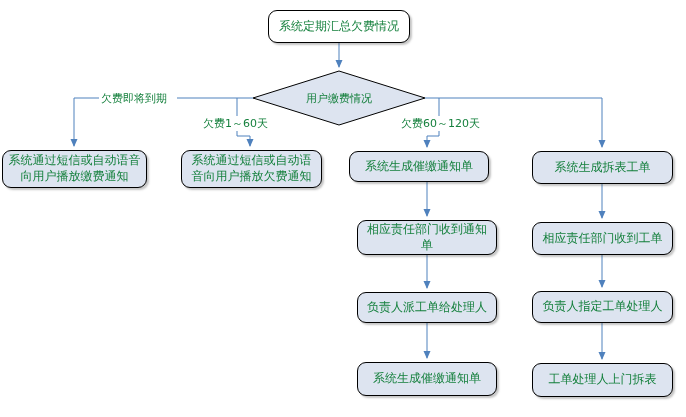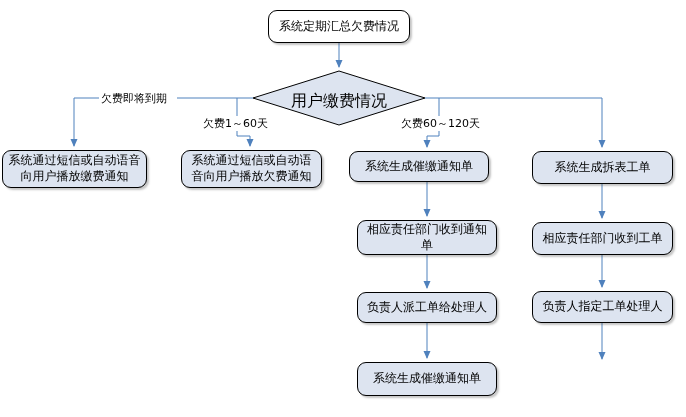--- a/index.html
+++ b/index.html
@@ -1,41 +1,41 @@
 <!DOCTYPE html>
 <html><head>
 <meta charset="utf-8">
 <style>
   html,body{margin:0;padding:0;background:#ffffff;}
   .canvas{
     position:relative;
     width:686px;height:417px;
     background:#ffffff;
     font-family:"DejaVu Sans","Liberation Sans",sans-serif;
-    color:#000000;
+    color:#15803d;
     overflow:hidden;
   }
   svg.connectors{position:absolute;left:0;top:0;width:686px;height:417px;}
   .node{
     position:absolute;
     box-sizing:border-box;
     background:#dde4f0;
     border:1px solid #000;
     border-radius:9px;
     box-shadow:2px 2px 2px rgba(90,90,90,0.35);
     display:flex;align-items:center;justify-content:center;
     text-align:center;
     font-size:12px;line-height:1.3;
     padding:1px 4px;
   }
   .node.start{background:#ffffff;}
   .decision-label{
     position:absolute;
     text-align:center;
-    font-size:16px;
+    font-size:11px;
   }
   .edge-label{
     position:absolute;
     background:#ffffff;
     font-size:11px;
     text-align:left;
     white-space:nowrap;
     padding:0 2px;
   }
 </style>
@@ -85,14 +85,15 @@
   <div class="node" style="left:181px;top:150px;width:141px;height:38px">系统通过短信或自动语音向用户播放欠费通知</div>
 
   <div class="node" style="left:349px;top:151px;width:140px;height:31px">系统生成催缴通知单</div>
   <div class="node" style="left:357px;top:220px;width:140px;height:35px">相应责任部门收到通知单</div>
   <div class="node" style="left:357px;top:292px;width:140px;height:31px">负责人派工单给处理人</div>
   <div class="node" style="left:357px;top:362px;width:140px;height:34px">系统生成催缴通知单</div>
 
   <div class="node" style="left:532px;top:151px;width:141px;height:33px">系统生成拆表工单</div>
   <div class="node" style="left:532px;top:222px;width:141px;height:33px">相应责任部门收到工单</div>
   <div class="node" style="left:532px;top:291px;width:141px;height:32px">负责人指定工单处理人</div>
+  <div class="node" style="left:532px;top:363px;width:141px;height:34px">工单处理人上门拆表</div>
 
 </div>
 
 </body></html>

